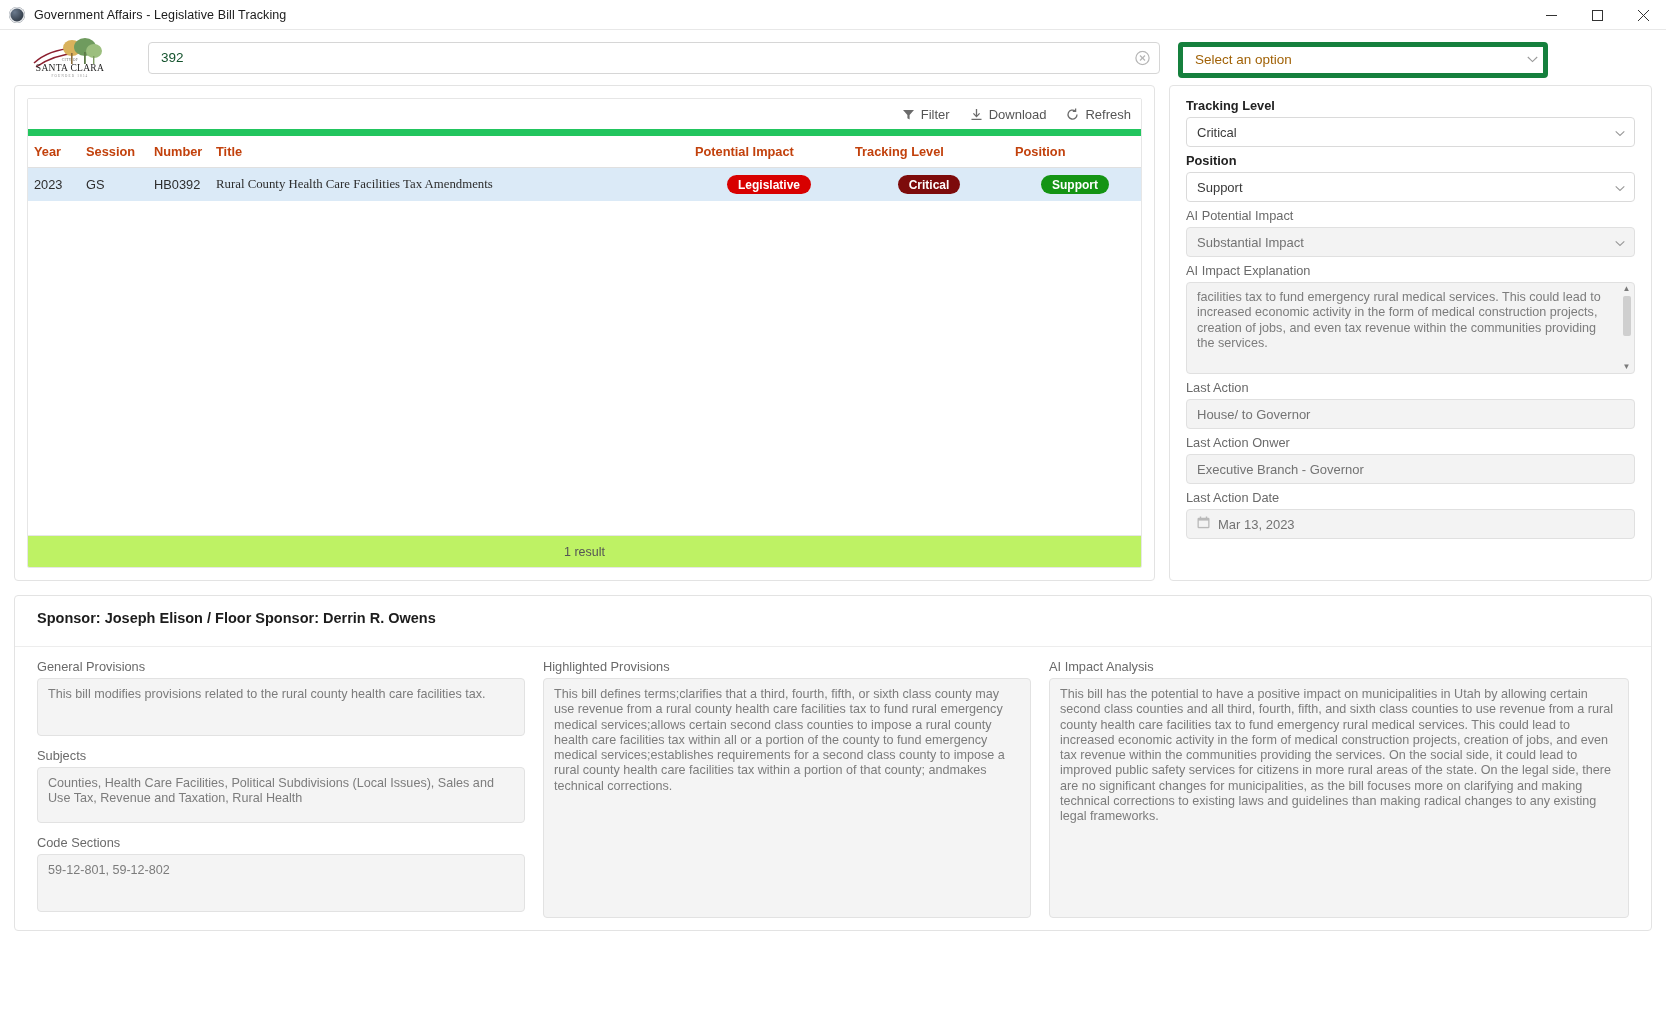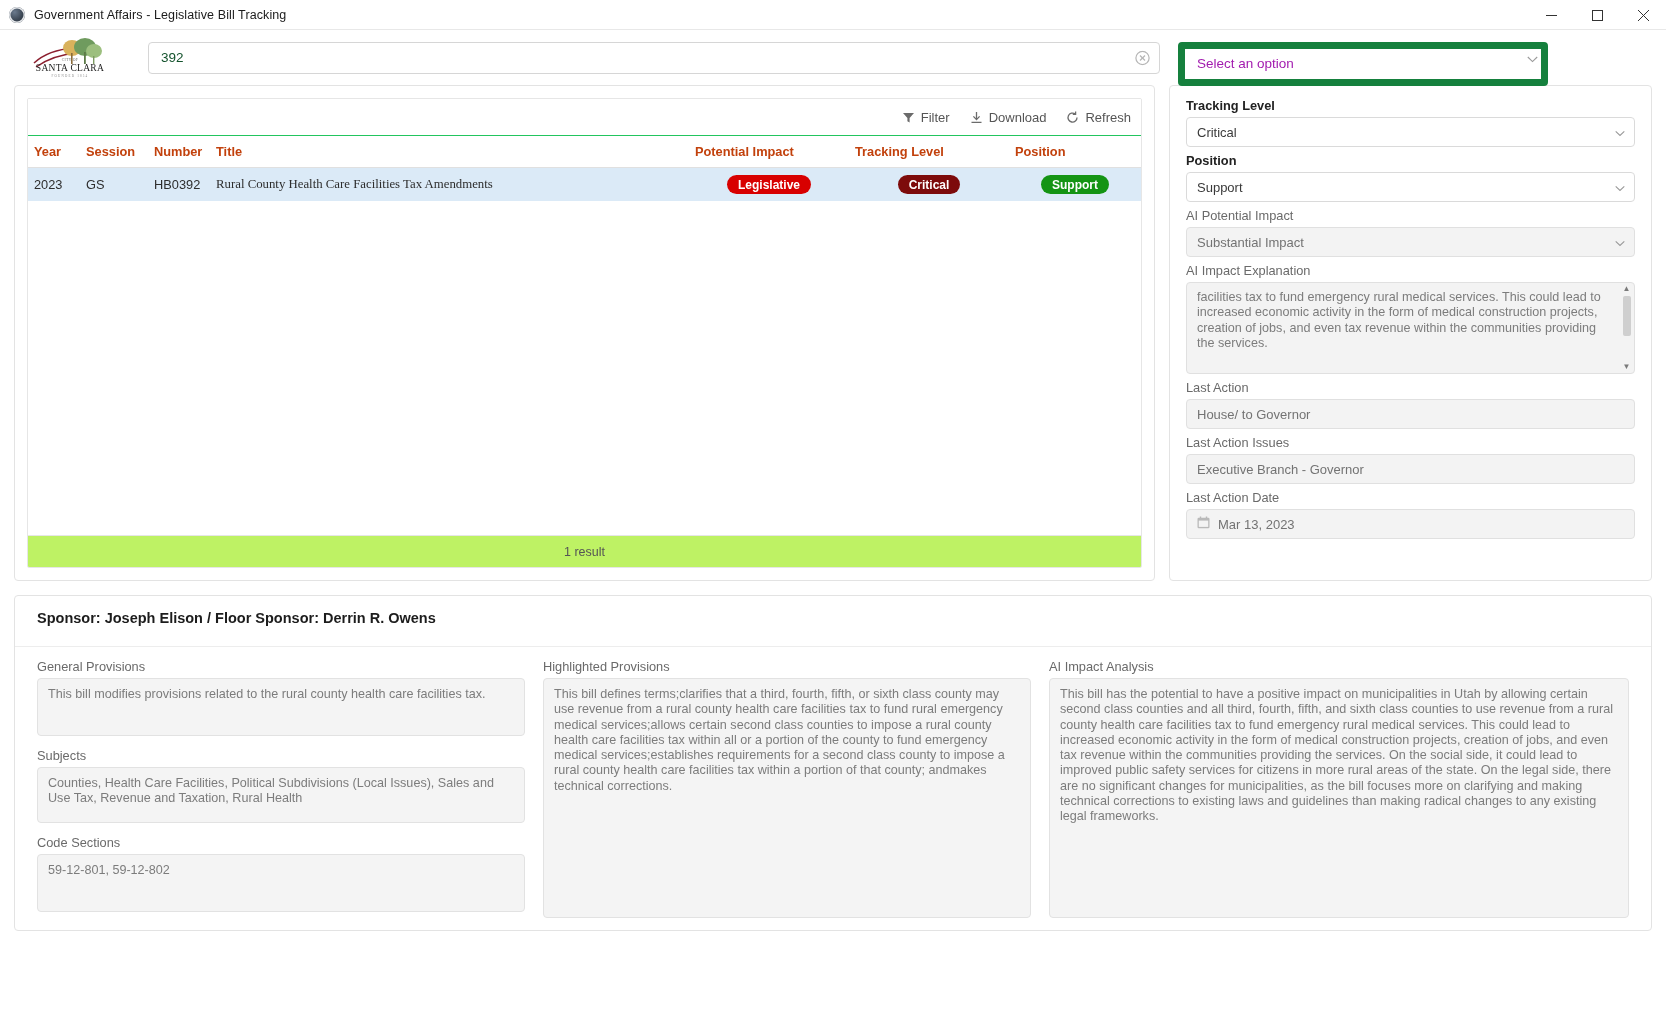--- a/index.html
+++ b/index.html
@@ -81,28 +81,28 @@
     color: #b6b6b6;
     cursor: pointer;
   }
   .selectbox {
     height: 32px;
     flex: 0 0 370px;
     margin-left: 18px;
     position: relative;
   }
   .selectbox .fake-select {
-    width: 100%; height: 44px;
-    border: 7px solid #15803d;
+    width: 100%; height: 36px;
+    border: 5px solid #15803d;
     border-radius: 4px;
     background: #fff;
     display: flex; align-items: center;
     padding: 0 26px 0 12px;
     font-size: 13.5px;
-    color: #a21caf;
+    color: #a16207;
   }
   .caret {
     position: absolute; right: 10px; top: 50%;
     transform: translateY(-50%);
     color: #9a9a9a;
   }
 
   
   .body-wrap {
     padding: 0 14px;
@@ -134,21 +134,21 @@
     flex: 1 1 auto;
     overflow: hidden;
   }
   .grid-toolbar {
     height: 37px;
     display: flex;
     align-items: center;
     justify-content: flex-end;
     padding-right: 10px;
     gap: 20px;
-    border-bottom: 1px solid #22c55e;
+    border-bottom: 7px solid #22c55e;
     background: #fff;
   }
   .tool-btn {
     display: flex; align-items: center; gap: 6px;
     font-size: 13px;
     color: #555;
     cursor: pointer;
   }
   .tool-btn svg { display:block; color:#6b6b6b; }
 
@@ -494,21 +494,21 @@
       </div>
 
       <div class="field">
         <span class="field-label">Last Action</span>
         <div class="ctl readonly">
           <span>House/ to Governor</span>
         </div>
       </div>
 
       <div class="field">
-        <span class="field-label">Last Action Issues</span>
+        <span class="field-label">Last Action Onwer</span>
         <div class="ctl readonly">
           <span>Executive Branch - Governor</span>
         </div>
       </div>
 
       <div class="field">
         <span class="field-label">Last Action Date</span>
         <div class="ctl readonly">
           <span class="cal-icon">
             <svg width="13" height="13" viewBox="0 0 13 13">

